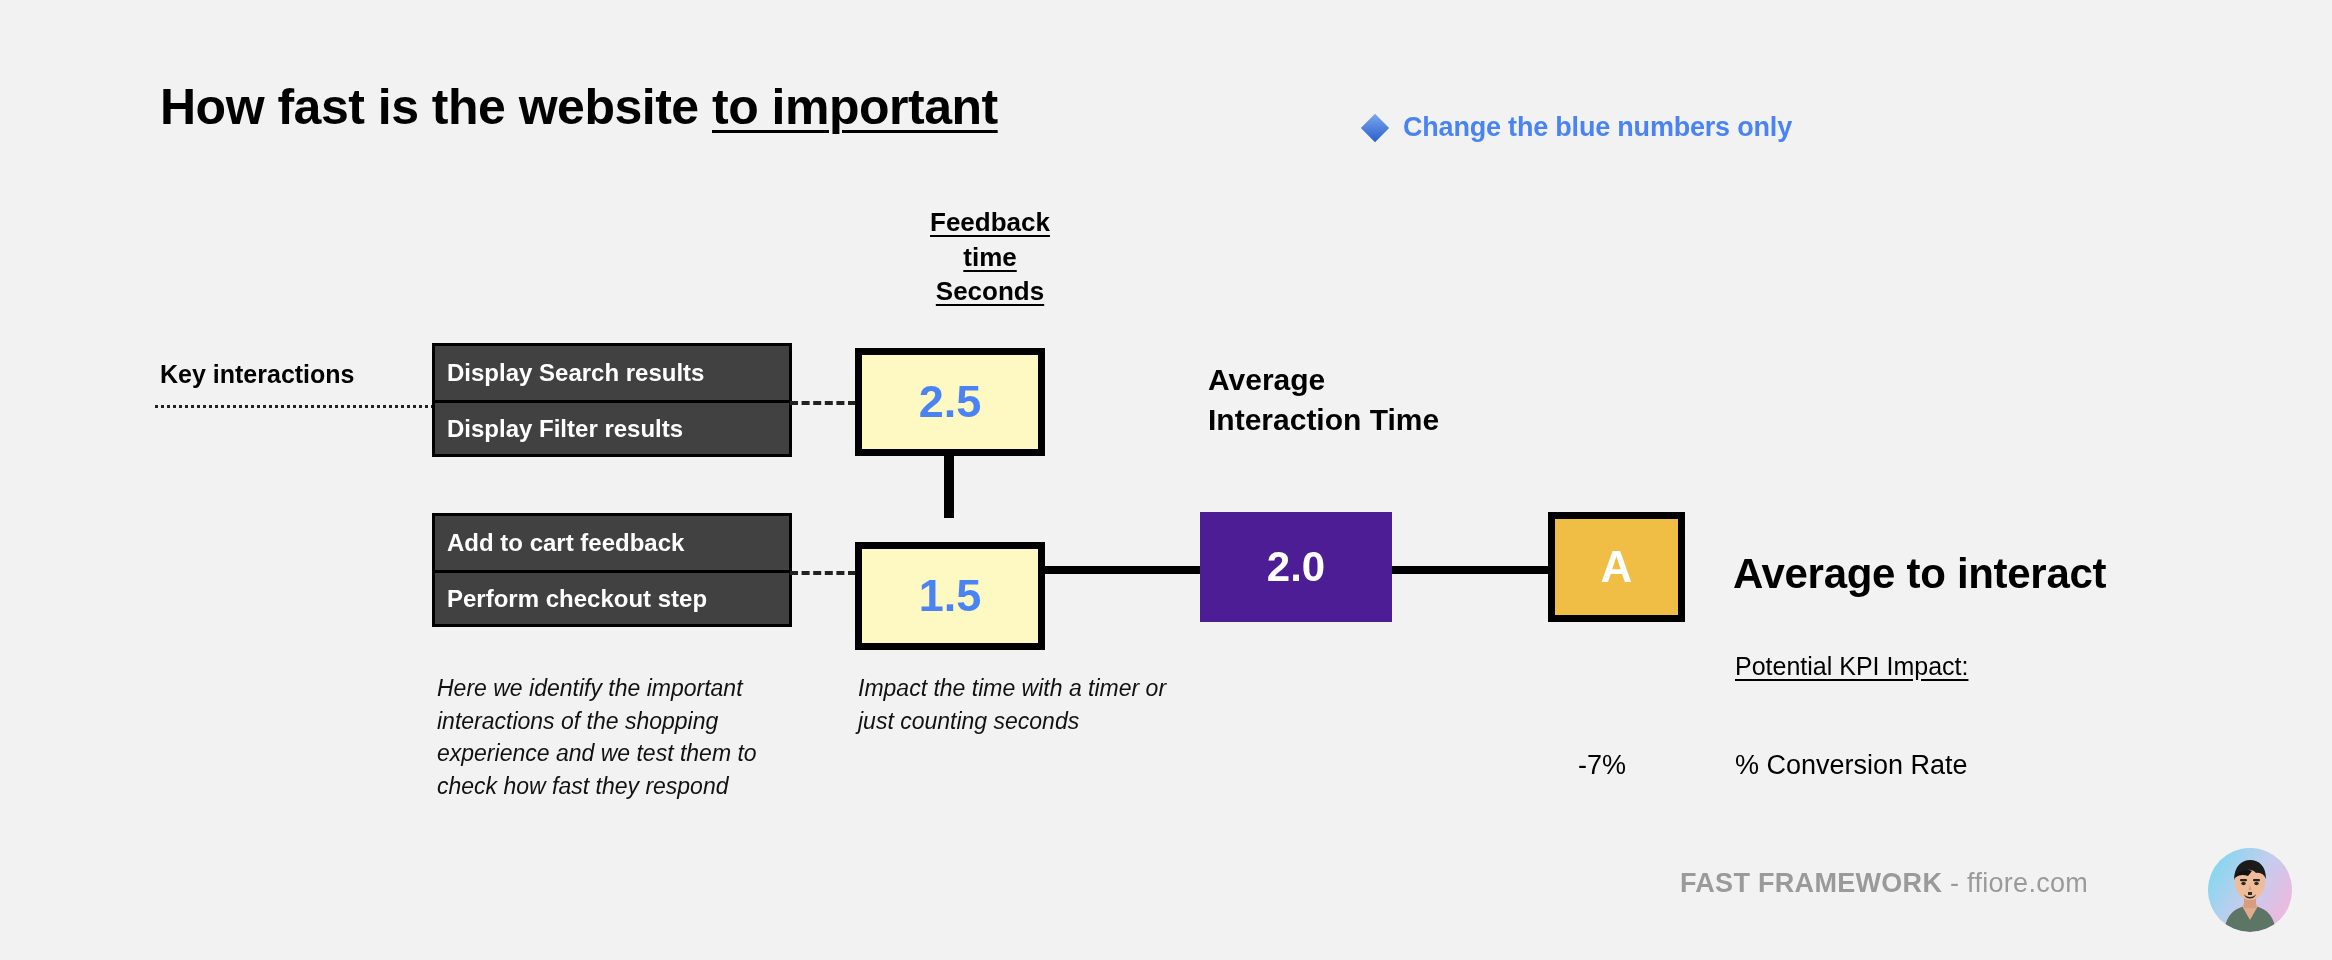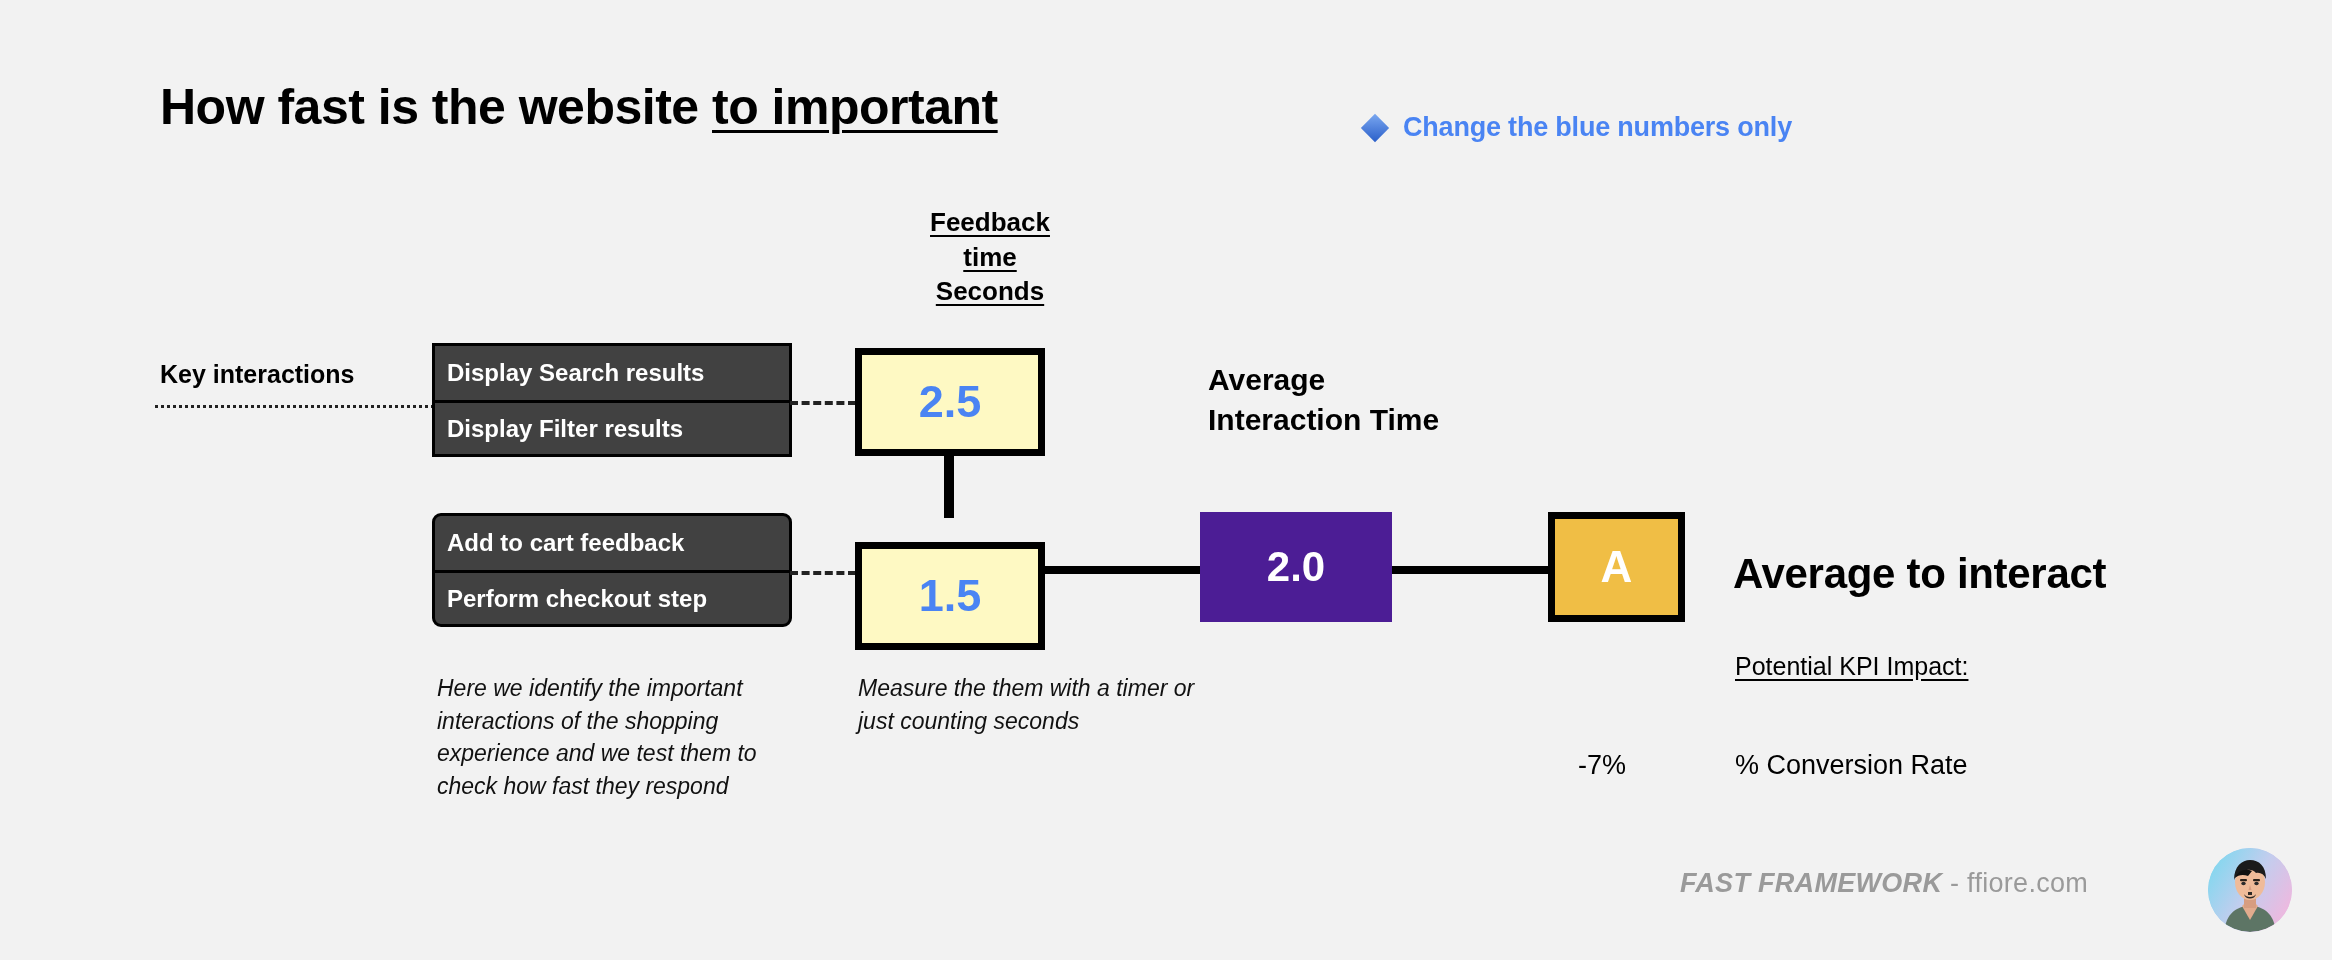--- a/index.html
+++ b/index.html
@@ -102,21 +102,21 @@
     padding-left: 12px;
     color: #fff;
     font-size: 24px;
     font-weight: 700;
     box-sizing: border-box;
     white-space: nowrap;
   }
   .int-row.divider { border-top: 3px solid #000; }
 
   #group-1 { left: 432px; top: 343px; }
-  #group-2 { left: 432px; top: 513px; border-radius: 9px; }
+  #group-2 { left: 432px; top: 513px; }
 
   
   .dash-h {
     height: 0;
     border-top: 4px dashed #222;
   }
   #dash-1 { left: 790px; top: 401px; width: 66px; }
   #dash-2 { left: 790px; top: 571px; width: 66px; }
 
   
@@ -248,21 +248,21 @@
 
   
   #footer {
     left: 1680px;
     top: 868px;
     font-size: 27px;
     color: #9a9a9a;
     white-space: nowrap;
     letter-spacing: 0.3px;
   }
-  #footer .brand { font-weight: 700; font-style: italic; }
+  #footer .brand { font-weight: 700; }
 
   #avatar {
     left: 2208px;
     top: 848px;
     width: 84px;
     height: 84px;
     border-radius: 50%;
     overflow: hidden;
     background: linear-gradient(110deg, #7fd8ef 0%, #b9c8ef 48%, #f3b6dd 100%);
   }
@@ -314,21 +314,21 @@
     <div>Interaction Time</div>
   </div>
 
   <div class="abs" id="avg-box">2.0</div>
 
   <div class="abs" id="grade-box">A</div>
 
   <div class="abs" id="result-label">Average to interact</div>
 
   <div class="abs caption" id="cap-1">Here we identify the important interactions of the shopping experience and we test them to check how fast they respond</div>
-  <div class="abs caption" id="cap-2">Measure the them with a timer or just counting seconds</div>
+  <div class="abs caption" id="cap-2">Impact the time with a timer or just counting seconds</div>
 
   <div class="abs" id="kpi-title">Potential KPI Impact:</div>
   <div class="abs" id="kpi-value">-7%</div>
   <div class="abs" id="kpi-metric">% Conversion Rate</div>
 
   <div class="abs" id="footer"><span class="brand">FAST FRAMEWORK</span><span> - ffiore.com</span></div>
 
   <div class="abs" id="avatar">
     <svg width="84" height="84" viewBox="0 0 84 84" aria-hidden="true">
       <defs>

